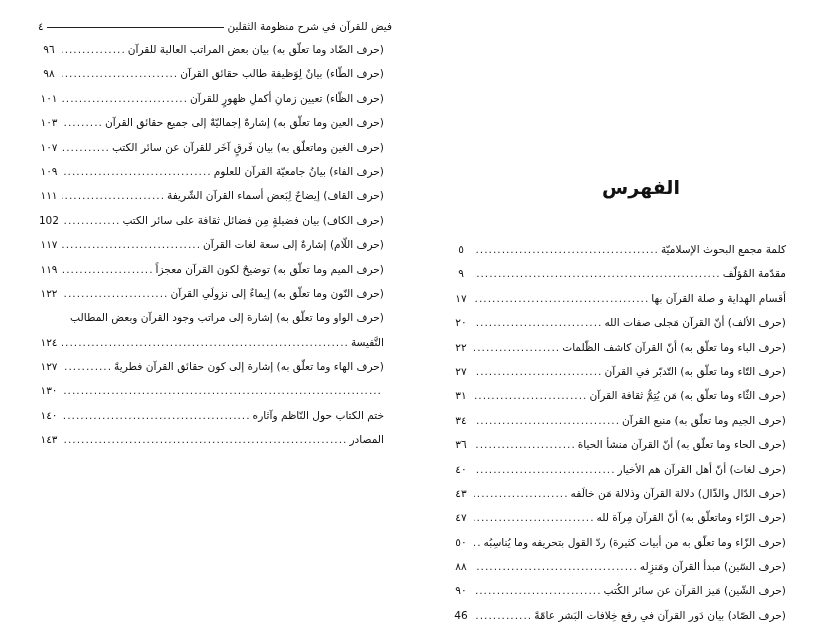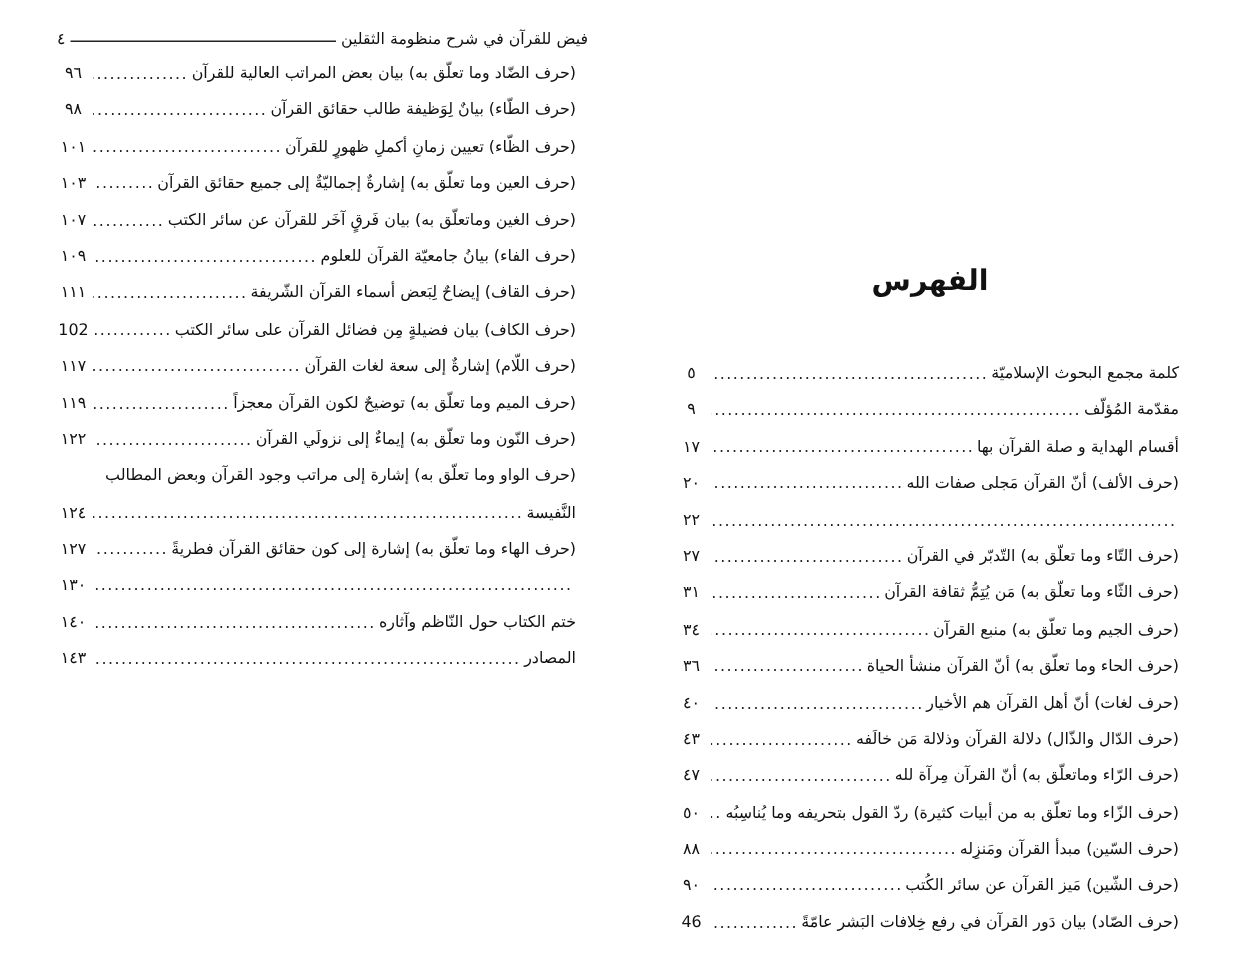--- a/index.html
+++ b/index.html
@@ -17,21 +17,21 @@
 
   .toc { position:absolute; direction:rtl; list-style:none; margin:0; padding:0; }
   .toc-left  { top:43px; left:38px; width:346px; }
   .toc-right { top:243px; left:450px; width:336px; }
   .toc li { display:flex; align-items:baseline; height:24.4px; font-size:10.6px; white-space:nowrap; }
   .toc li .label { white-space:nowrap; }
   .toc li .dots { flex:1; overflow:hidden; white-space:nowrap; margin:0 2px; letter-spacing:1px; color:#222; }
   .toc li .dots::after { content:"................................................................................................................................"; }
   .toc li .num { white-space:nowrap; min-width:22px; text-align:center; }
 
-  .index-title { position:absolute; top:176px; left:560px; width:120px; text-align:center;
+  .index-title { position:absolute; top:176px; left:560px; width:120px; text-align:right;
                  font-size:19px; font-weight:bold; direction:rtl; }
 </style>
 </head>
 <body>
 
 <div class="page page-left">
   <div class="running-header">
     <span class="title">فيض للقرآن في شرح منظومة الثقلين</span>
     <span class="rule"></span>
     <span class="pno">٤</span>
@@ -67,21 +67,21 @@
         <span class="label">(حرف الفاء)  بيانُ جامعيّة القرآن للعلوم</span>
         <span class="dots"></span>
         <span class="num">١٠٩</span>
       </li>
     <li>
         <span class="label">(حرف القاف) إيضاحٌ لِبَعض أسماء القرآن الشّريفة</span>
         <span class="dots"></span>
         <span class="num">١١١</span>
       </li>
     <li>
-        <span class="label">(حرف الكاف) بيان فضيلةٍ مِن فضائل القرآن على سائر الكتب</span>
+        <span class="label">(حرف الكاف) بيان فضيلةٍ مِن فضائل ثقافة على سائر الكتب</span>
         <span class="dots"></span>
         <span class="num">102</span>
       </li>
     <li>
         <span class="label">(حرف اللّام) إشارةٌ إلى سعة لغات القرآن</span>
         <span class="dots"></span>
         <span class="num">١١٧</span>
       </li>
     <li>
         <span class="label">(حرف الميم وما تعلّق به) توضيحٌ لكون القرآن معجزاً</span>
@@ -141,20 +141,21 @@
       <span class="label">أقسام الهداية و صلة القرآن بها</span>
       <span class="dots"></span>
       <span class="num">١٧</span>
     </li>
   <li>
       <span class="label">(حرف الألف) أنّ القرآن مَجلى صفات الله</span>
       <span class="dots"></span>
       <span class="num">٢٠</span>
     </li>
   <li>
+      <span class="label">(حرف الباء وما تعلّق به) أنّ القرآن كاشف الظّلمات</span>
       <span class="dots"></span>
       <span class="num">٢٢</span>
     </li>
   <li>
       <span class="label">(حرف التّاء وما تعلّق به) التّدبّر في القرآن</span>
       <span class="dots"></span>
       <span class="num">٢٧</span>
     </li>
   <li>
       <span class="label">(حرف الثّاء وما تعلّق به) مَن يُتِمُّ ثقافة القرآن</span>

